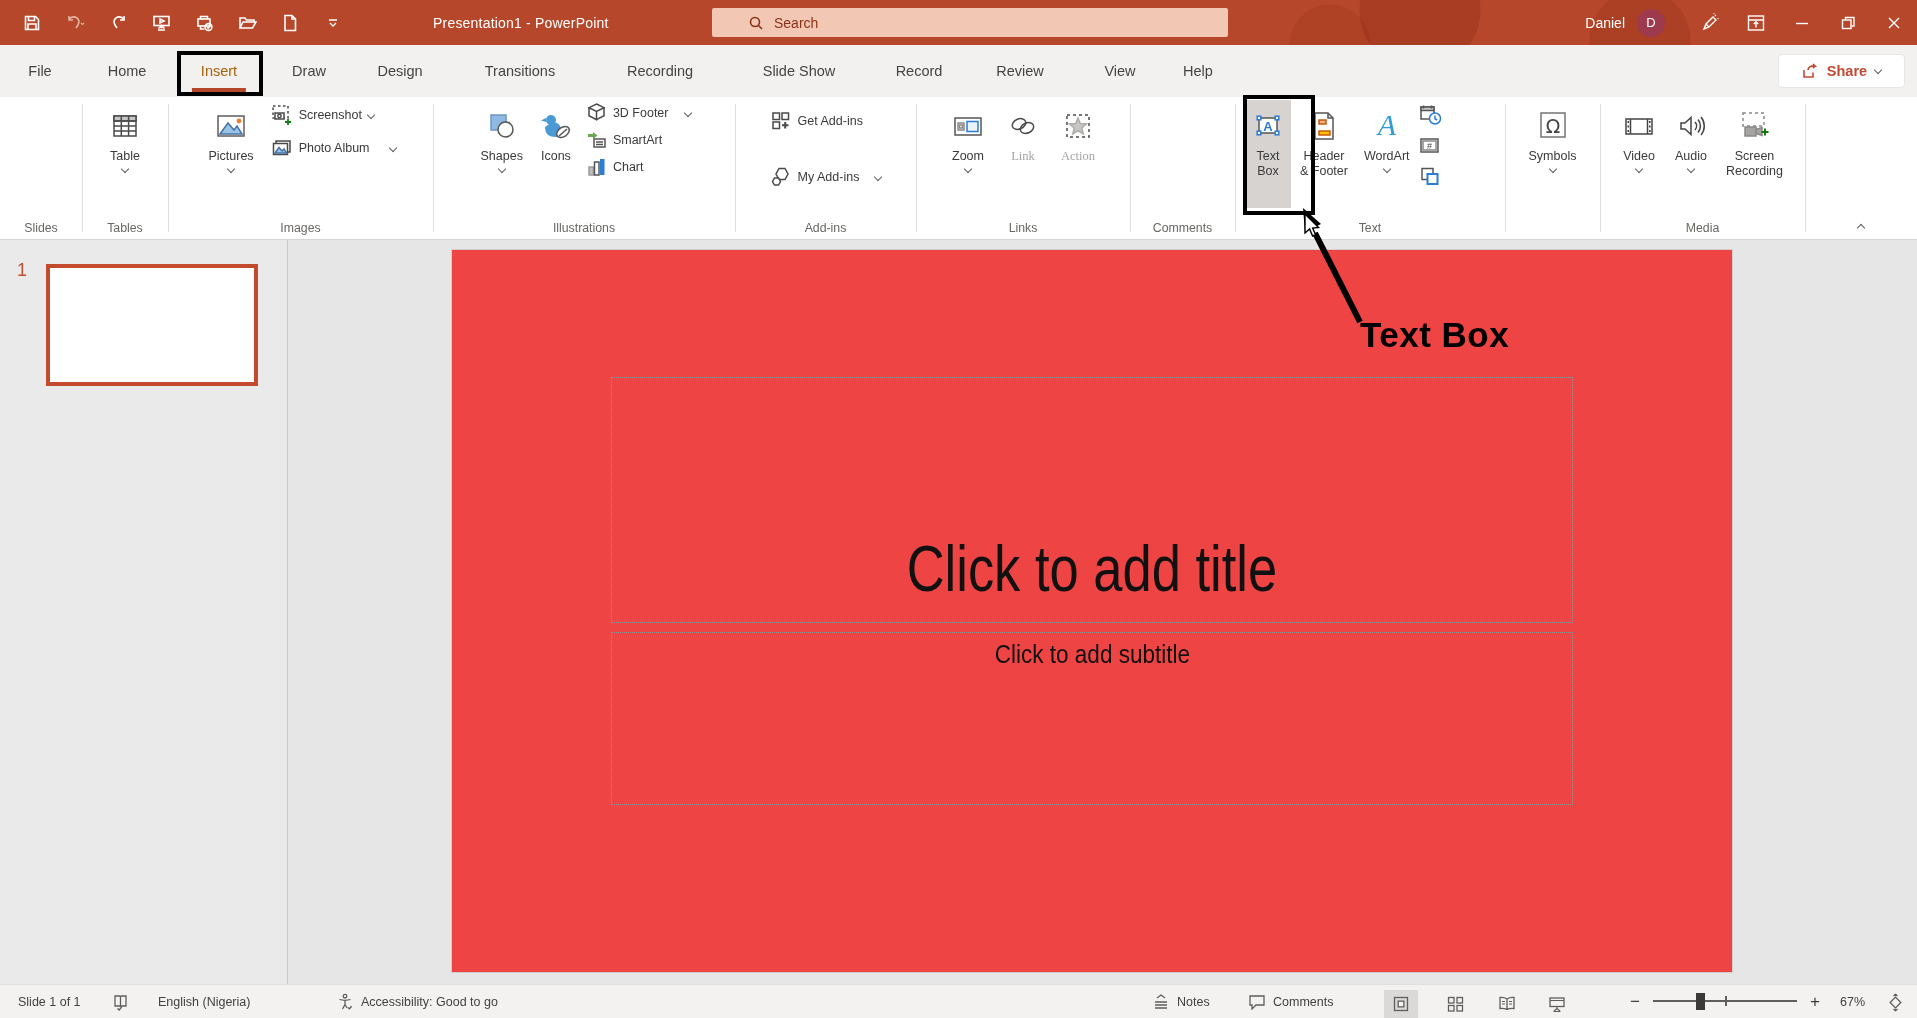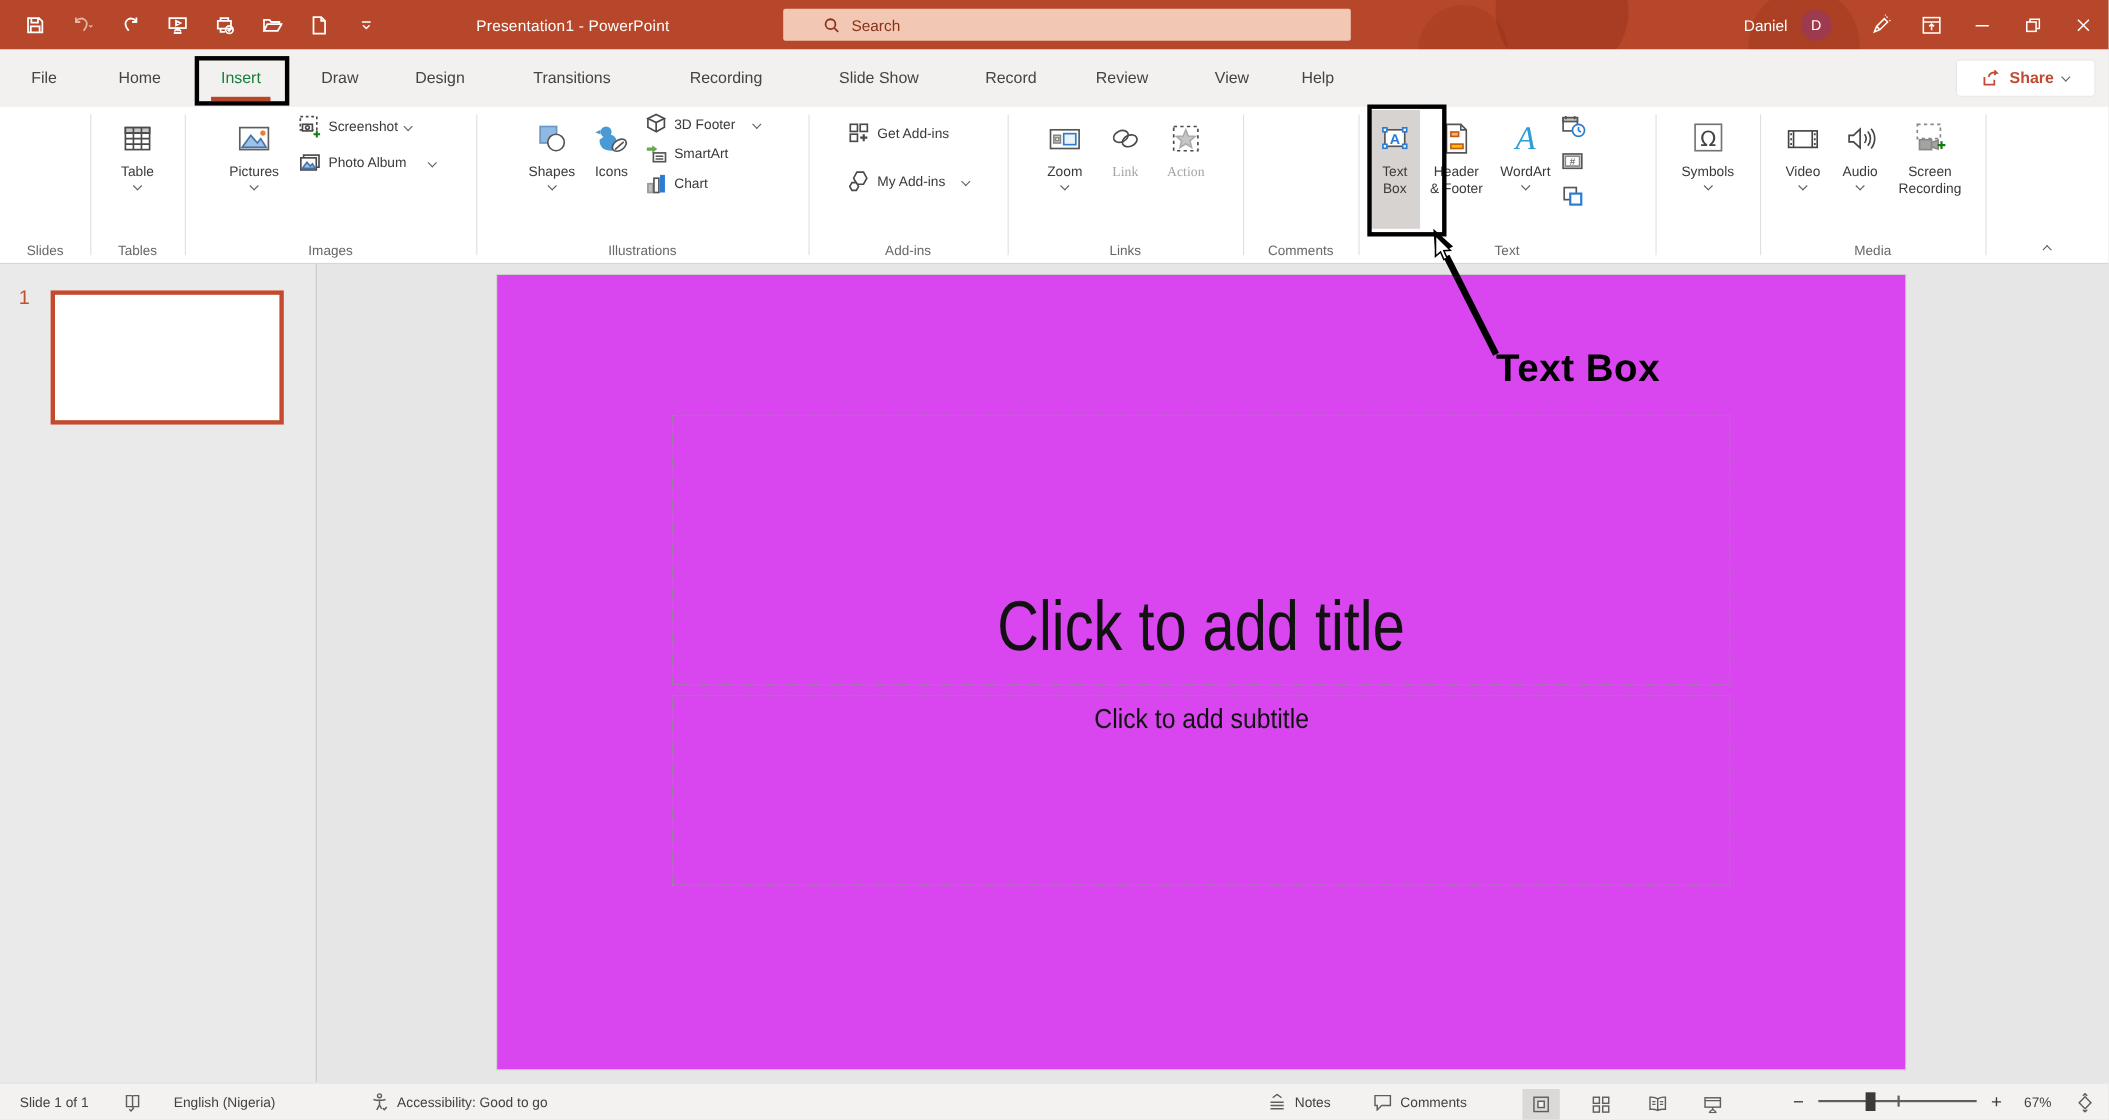--- a/index.html
+++ b/index.html
@@ -24,21 +24,21 @@
   .searchbox input::placeholder { color:#8A3218; opacity:1; }
   .tb-right { position:absolute; right:0; top:0; height:45px; display:flex; align-items:center; gap:0; }
   .username { color:#fff; font-size:14px; margin-right:12px; }
   .avatar { width:28px; height:28px; border-radius:50%; background:#9E3A4E; color:#fff; font-size:13px; display:flex; align-items:center; justify-content:center; margin-right:22px; }
   .tb-ico { width:46px; height:45px; display:flex; align-items:center; justify-content:center; }
   .tb-ico svg { stroke:#fff; fill:none; stroke-width:1.4; }
 
   
   .tabrow { position:absolute; left:0; top:45px; width:1917px; height:52px; background:#f3f1f0; }
   .tab { position:absolute; top:0; height:52px; transform:translateX(-50%); display:flex; align-items:center; font-size:14.5px; color:#444; padding:0 6px; }
-  .tab.active { color:#15803d; }
+  .tab.active { color:#a16207; }
   .tab.active::after { content:""; position:absolute; left:50%; transform:translateX(-50%); bottom:5px; width:54px; height:4px; background:#B7472A; }
   .sharebtn { position:absolute; left:1778px; top:9px; width:127px; height:34px; background:#fff; border:1px solid #e8e6e4; border-radius:4px;
     display:flex; align-items:center; justify-content:center; gap:8px; color:#C24A33; font-size:14.5px; font-weight:bold; }
   .sharebtn svg { stroke:#C24A33; fill:none; stroke-width:1.6; }
 
   
   .ribbon { position:absolute; left:0; top:97px; width:1917px; height:143px; background:#ffffff; border-bottom:1px solid #d8d6d4; }
   .rgroup { position:absolute; top:0; height:143px; }
   .glabel { position:absolute; bottom:5px; left:0; width:100%; text-align:center; font-size:12.3px; color:#696764; }
   .gsep { position:absolute; top:7px; height:200px; width:1px; background:#e1dfdd; height:128px; }
@@ -55,21 +55,21 @@
   .cv-in { margin-left:5px; margin-bottom:3px; }
   .collapse-cv { position:absolute; left:1858px; top:120px; width:16px; height:12px; }
   .collapse-cv .cv { transform:rotate(-135deg); margin-top:6px; }
   svg.ric { fill:none; stroke:#4a4a4a; stroke-width:1.5; }
 
   
   .workspace { position:absolute; left:0; top:240px; width:1917px; height:744px; background:#e7e6e6; }
   .thumbpanel { position:absolute; left:0; top:0; width:288px; height:744px; background:#eaeaea; border-right:1px solid #c9c8c7; }
   .thumb-num { position:absolute; left:17px; top:20px; color:#C0502F; font-size:18px; }
   .thumb { position:absolute; left:46px; top:24px; width:212px; height:122px; background:#fff; border:4px solid #C34A2C; }
-  .slide { position:absolute; left:452px; top:10px; width:1280px; height:722px; background:#d946ef; box-shadow:0 0 0 1px #d2d0cf; }
+  .slide { position:absolute; left:452px; top:10px; width:1280px; height:722px; background:#ef4444; box-shadow:0 0 0 1px #d2d0cf; }
   .ph { position:absolute; border:1.5px dotted #929292; }
   .ph-title { left:159px; top:127px; width:962px; height:246px; display:flex; align-items:flex-end; justify-content:center; }
   .ph-title .ph-text { font-size:64px; font-weight:300; color:#111; transform:scaleX(.82); transform-origin:center; padding-bottom:16px; white-space:nowrap; }
   .ph-sub { left:159px; top:382px; width:962px; height:173px; display:flex; align-items:flex-start; justify-content:center; }
   .ph-sub .ph-text { font-size:25px; color:#111; transform:scaleX(.9); padding-top:7px; }
 
   
   .annot-rect { position:absolute; border:4px solid #000; z-index:40; pointer-events:none; }
   .annot-insert { left:177px; top:51px; width:86px; height:45px; }
   .annot-textbox { left:1243px; top:95px; width:72px; height:120px; }
@@ -320,21 +320,21 @@
           <span>Chart</span>
         </div>
       </div>
     </div>
     <div class="glabel">Illustrations</div>
   </div>
   <div class="gsep" style="left:735px"></div>
 
   <div class="rgroup" style="left:735px;width:181px">
     <div class="gbody">
-      <div class="rcol" style="padding-top:10px; gap:22px">
+      <div class="rcol" style="padding-top:10px; gap:34px">
         <div class="rrow">
           <svg class="ric" width="22" height="22" viewBox="0 0 22 22" stroke="#D83B01">
               <rect x="3" y="3" width="6.5" height="6.5"></rect>
               <rect x="12" y="3" width="6.5" height="6.5"></rect>
               <rect x="3" y="12" width="6.5" height="6.5"></rect>
               <path d="M15.2 12v6.5M12 15.2h6.5" stroke-width="2"></path>
             </svg>
           <span>Get Add-ins</span>
         </div>
         <div class="rrow">

